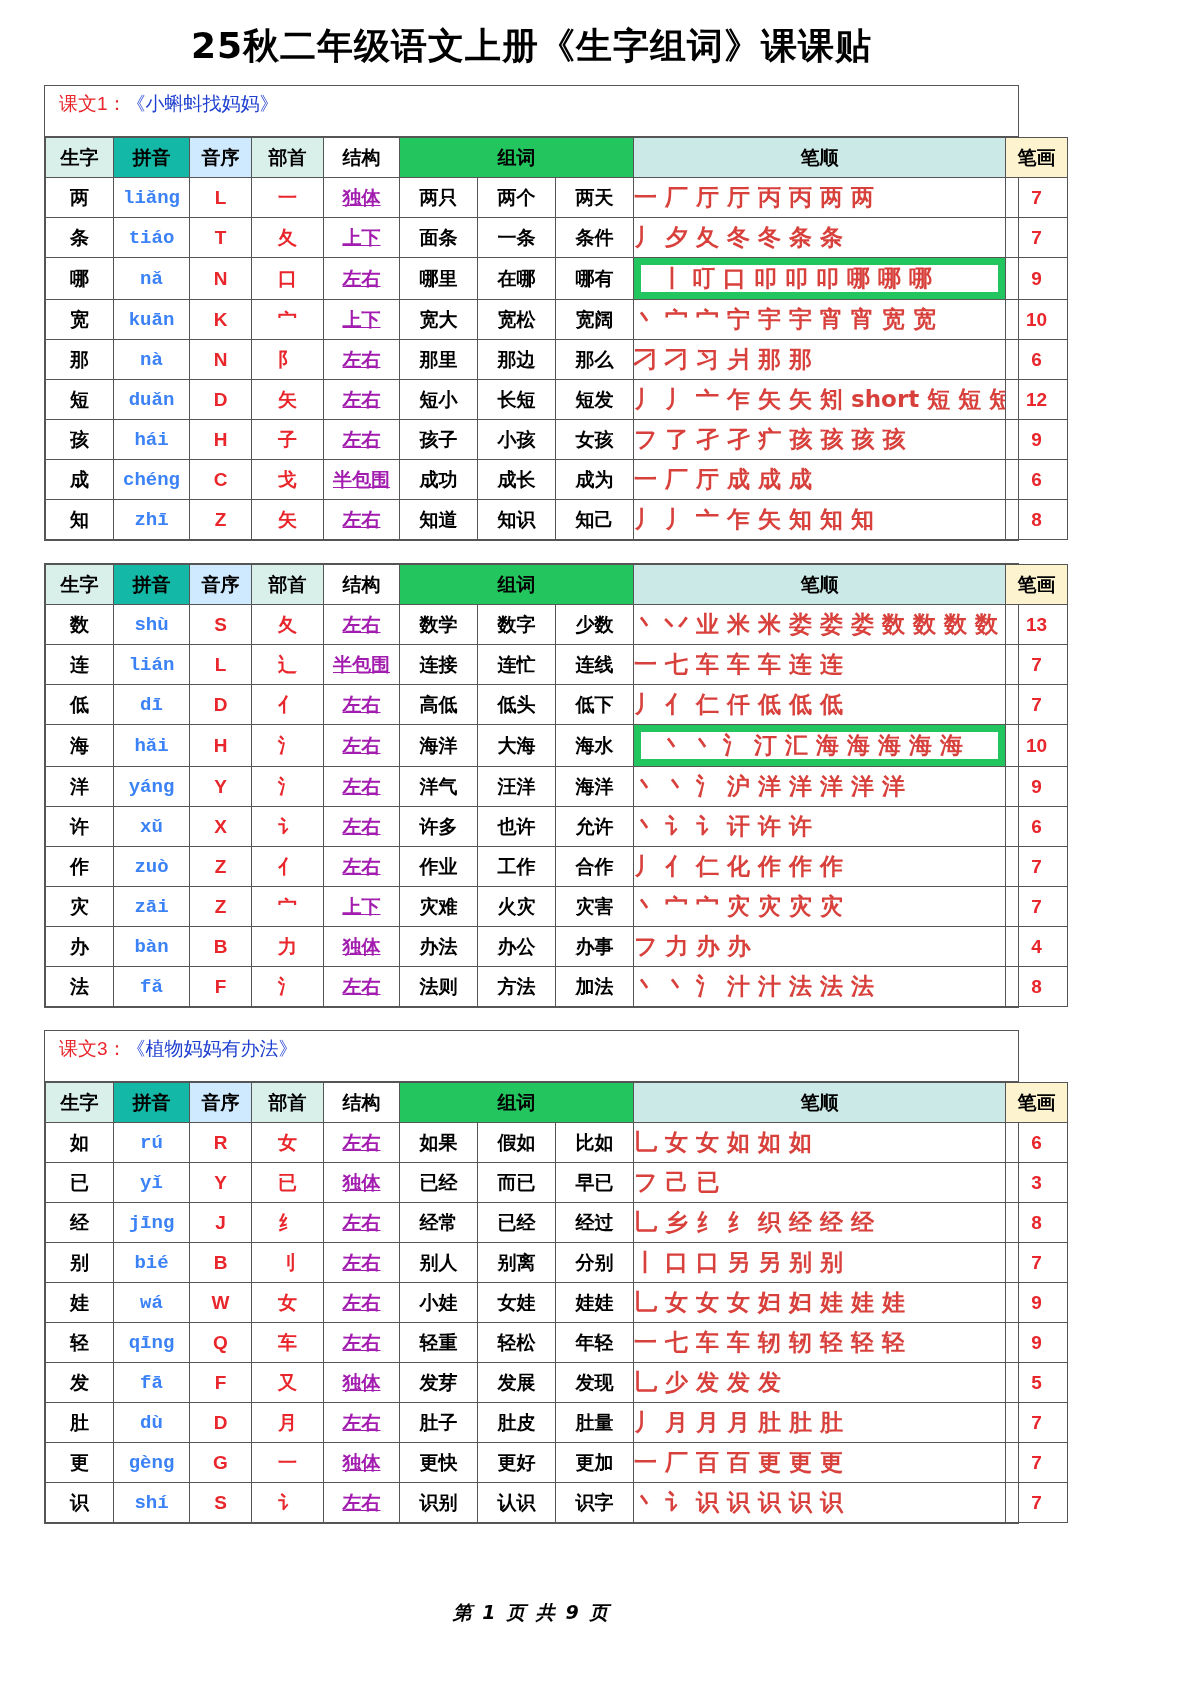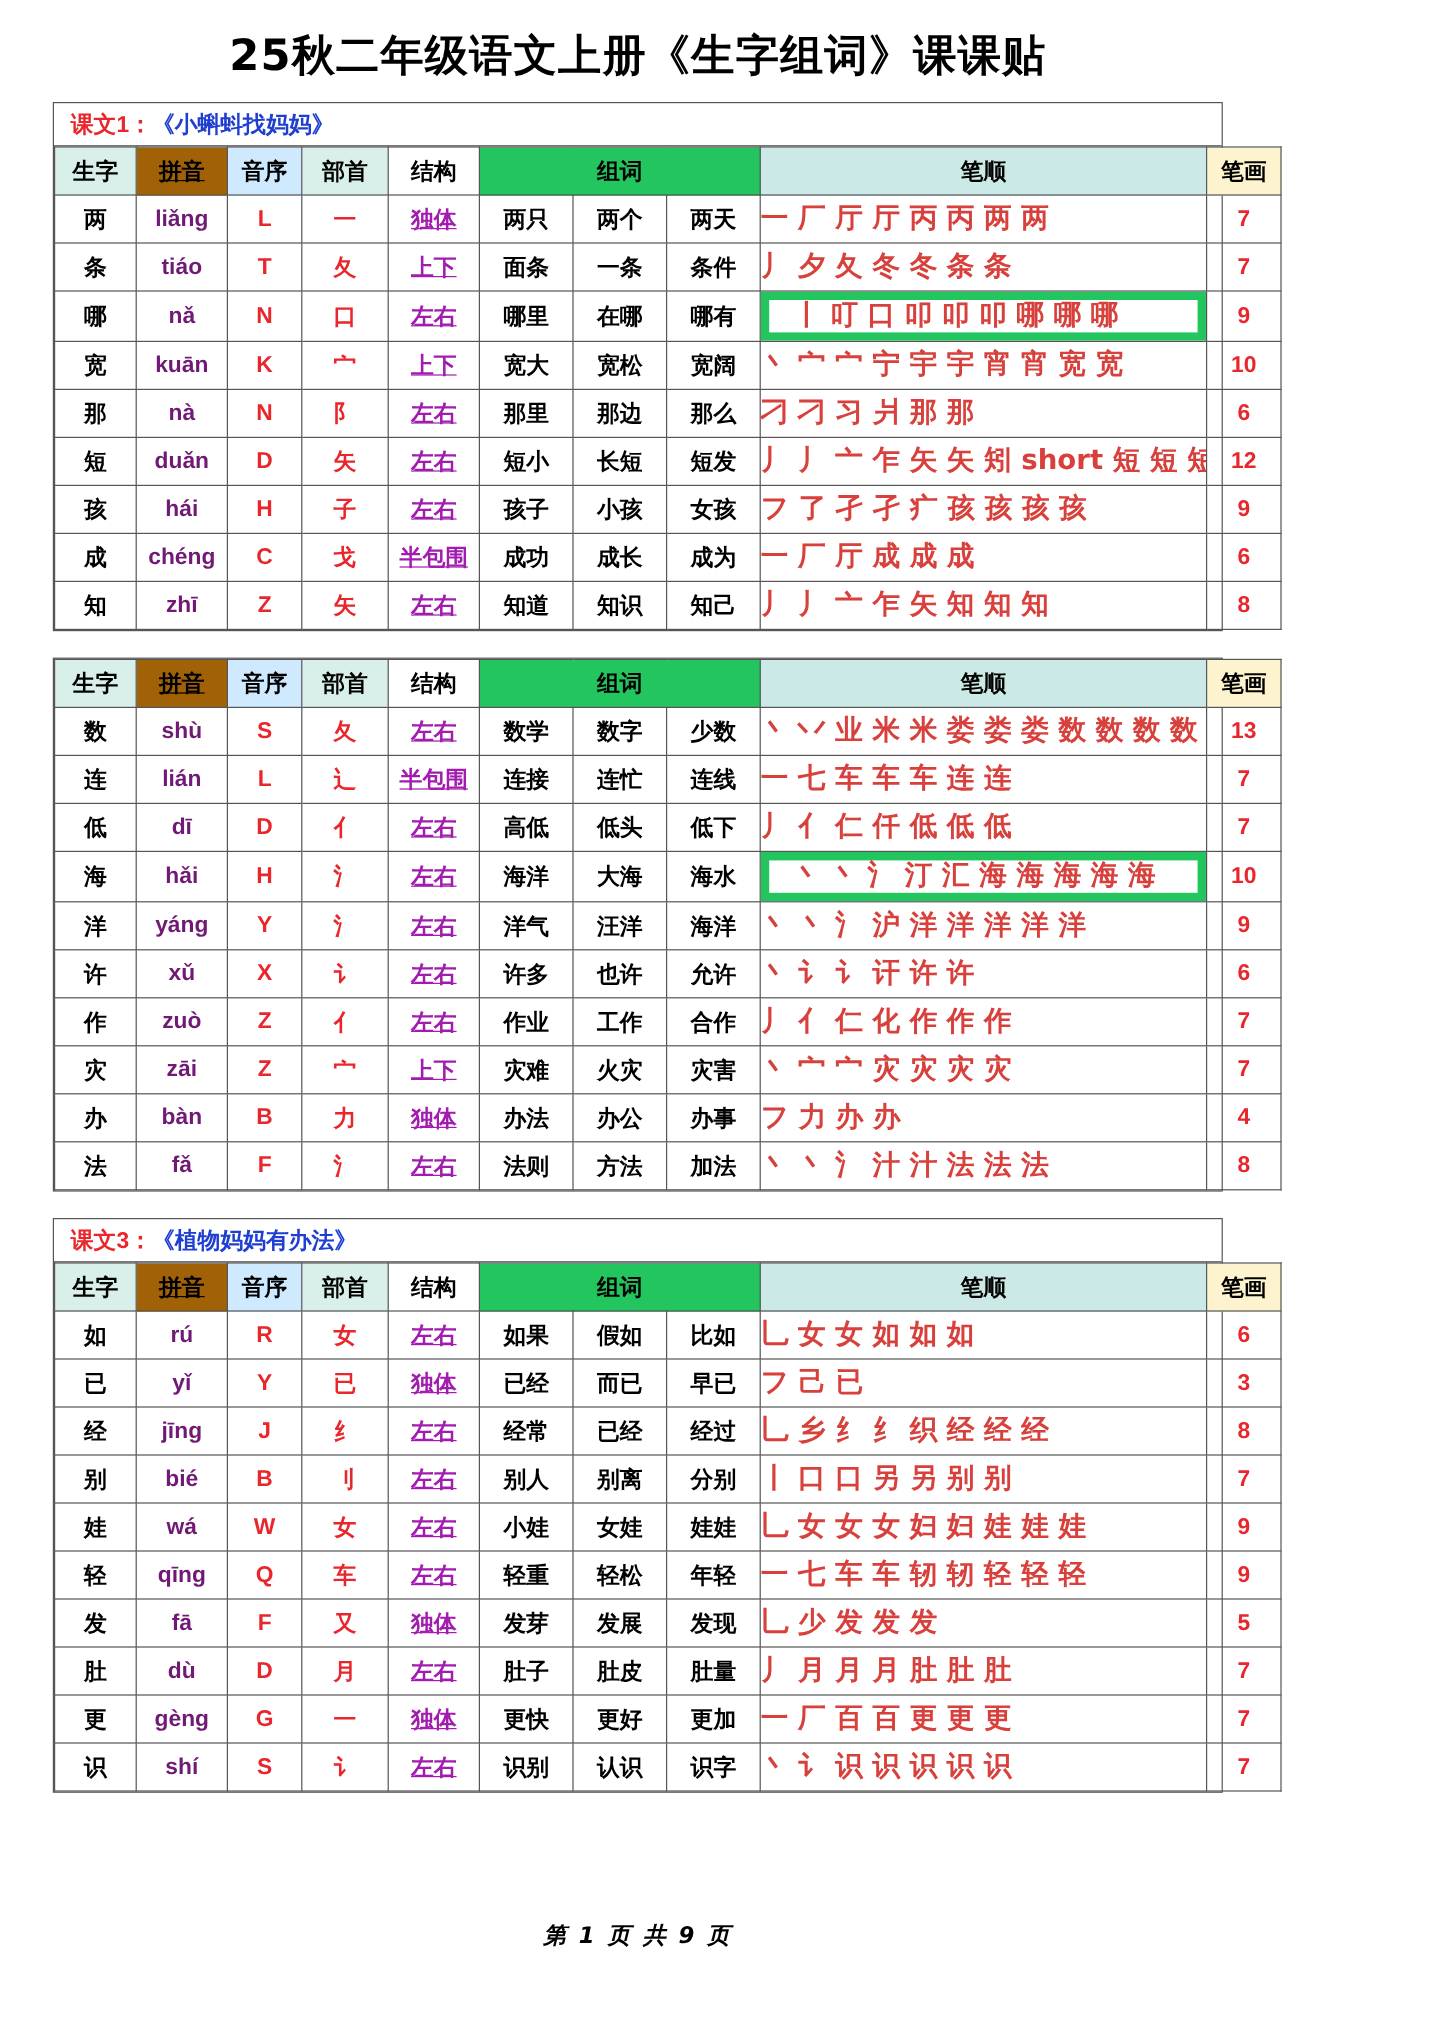--- a/index.html
+++ b/index.html
@@ -29,23 +29,23 @@
     margin: 4px 0 14px 0;
     font-family: "DejaVu Sans", sans-serif;
   }
   .lesson-block {
     border: 1px solid #555;
     margin-bottom: 22px;
     background: #fff;
   }
   .lesson-header {
     border-bottom: 1px solid #555;
-    padding: 5px 8px 4px 14px;
+    padding: 5px 8px 19px 14px;
     font-size: 19px;
-    font-weight: bold;
+    font-weight: normal;
     white-space: nowrap;
   }
   .lesson-header .lesson-no {
     color: #e8262b;
   }
   .lesson-header .lesson-name {
     color: #1f3fd0;
   }
   table.grid {
     border-collapse: collapse;
@@ -69,30 +69,30 @@
   col.c-jiegou  { width: 76px; }
   col.c-word    { width: 78px; }
   col.c-bishun  { width: 372px; }
   col.c-bihua   { width: 62px; }
 
   thead th {
     height: 32px;
     font-size: 18px;
   }
   th.h-zi     { background: #d9f0ea; }
-  th.h-pinyin { background: #a16207; text-decoration: underline; }
+  th.h-pinyin { background: #14b8a6; }
   th.h-yinxu  { background: #cfe9ff; }
   th.h-bushou { background: #d9f0ea; }
   th.h-jiegou { background: #ffffff; }
   th.h-zuci   { background: #22c55e; }
   th.h-bishun { background: #cbe9e6; }
   th.h-bihua  { background: #fdf3cf; }
 
   td.zi      { font-size: 24px; color: #000; font-family: "DejaVu Sans", sans-serif; }
-  td.pinyin  { font-size: 19px; color: #701a75; font-family: Liberation Sans, sans-serif; }
+  td.pinyin  { font-size: 19px; color: #3b82f6; font-family: Liberation Mono, monospace; }
   td.yinxu   { font-size: 20px; color: #e8262b; }
   td.bushou  { font-size: 21px; color: #e8262b; font-family: "DejaVu Sans", sans-serif; }
   td.jiegou  { font-size: 18px; color: #a21caf; text-decoration: underline; }
   td.word    { font-size: 19px; color: #000; font-family: "DejaVu Sans", sans-serif; }
   td.bihua   { font-size: 20px; color: #e8262b; }
   td.bishun  {
     text-align: left;
     padding-left: 10px;
     white-space: nowrap;
     overflow: hidden;

